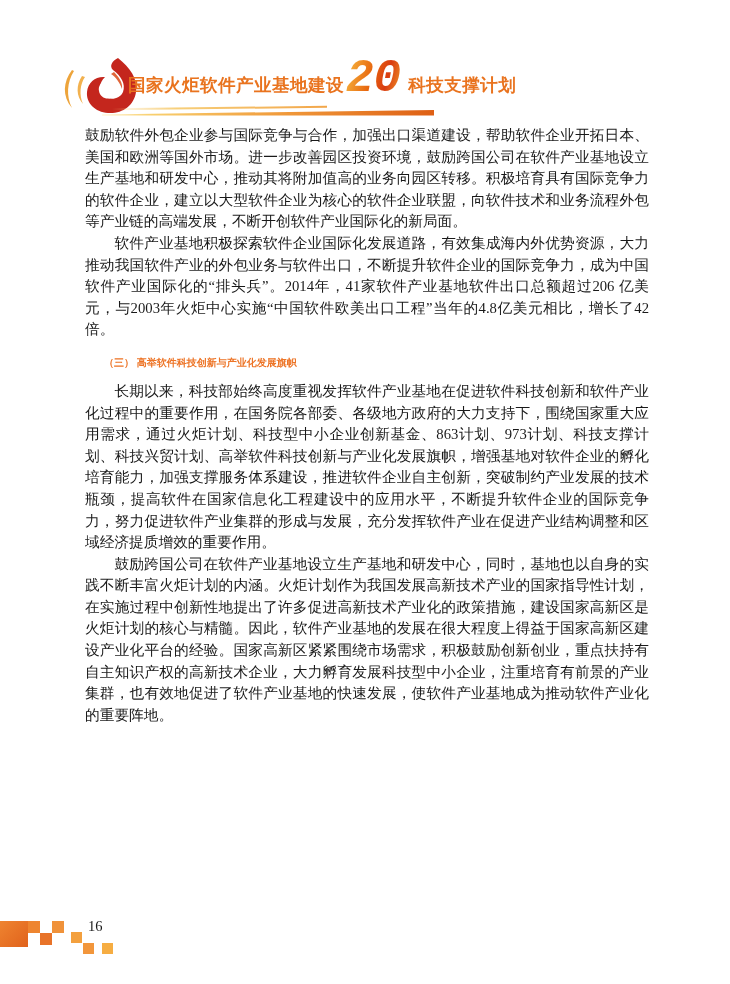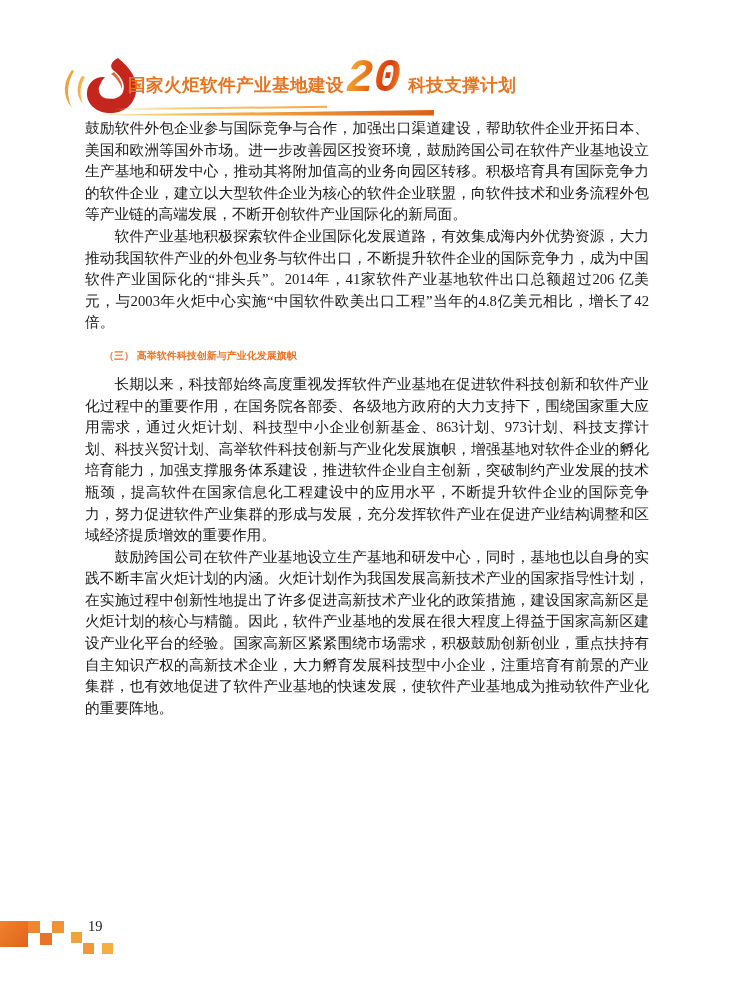--- a/index.html
+++ b/index.html
@@ -55,21 +55,21 @@
   }
   .header-rule-hi {
     position: absolute; left: 112px; top: 106.5px;
     width: 215px; height: 1.8px;
     background: linear-gradient(90deg, rgba(253,233,180,0), #f7cf7a 30%, #f2a64a 100%);
     transform: rotate(-0.6deg);
   }
 
   
   .body-text {
-    position: absolute; left: 85px; top: 118px;
+    position: absolute; left: 85px; top: 125px;
     width: 564px;
     font-size: 14.7px;
     line-height: 21.6px;
     color: #191919;
     text-align: justify;
   }
   .body-text p { margin: 0; }
   .body-text p.indent { text-indent: 2em; }
   .section-heading {
     margin: 11px 0 7px 0;
@@ -137,15 +137,15 @@
 
   <div class="footer-decoration">
     <div class="decor-sq sq-big"></div>
     <div class="decor-sq sq-a"></div>
     <div class="decor-sq sq-b"></div>
     <div class="decor-sq sq-c"></div>
     <div class="decor-sq sq-d"></div>
     <div class="decor-sq sq-e"></div>
     <div class="decor-sq sq-f"></div>
   </div>
-  <div class="page-number">19</div>
+  <div class="page-number">16</div>
 
 </div>
 
 </body></html>

